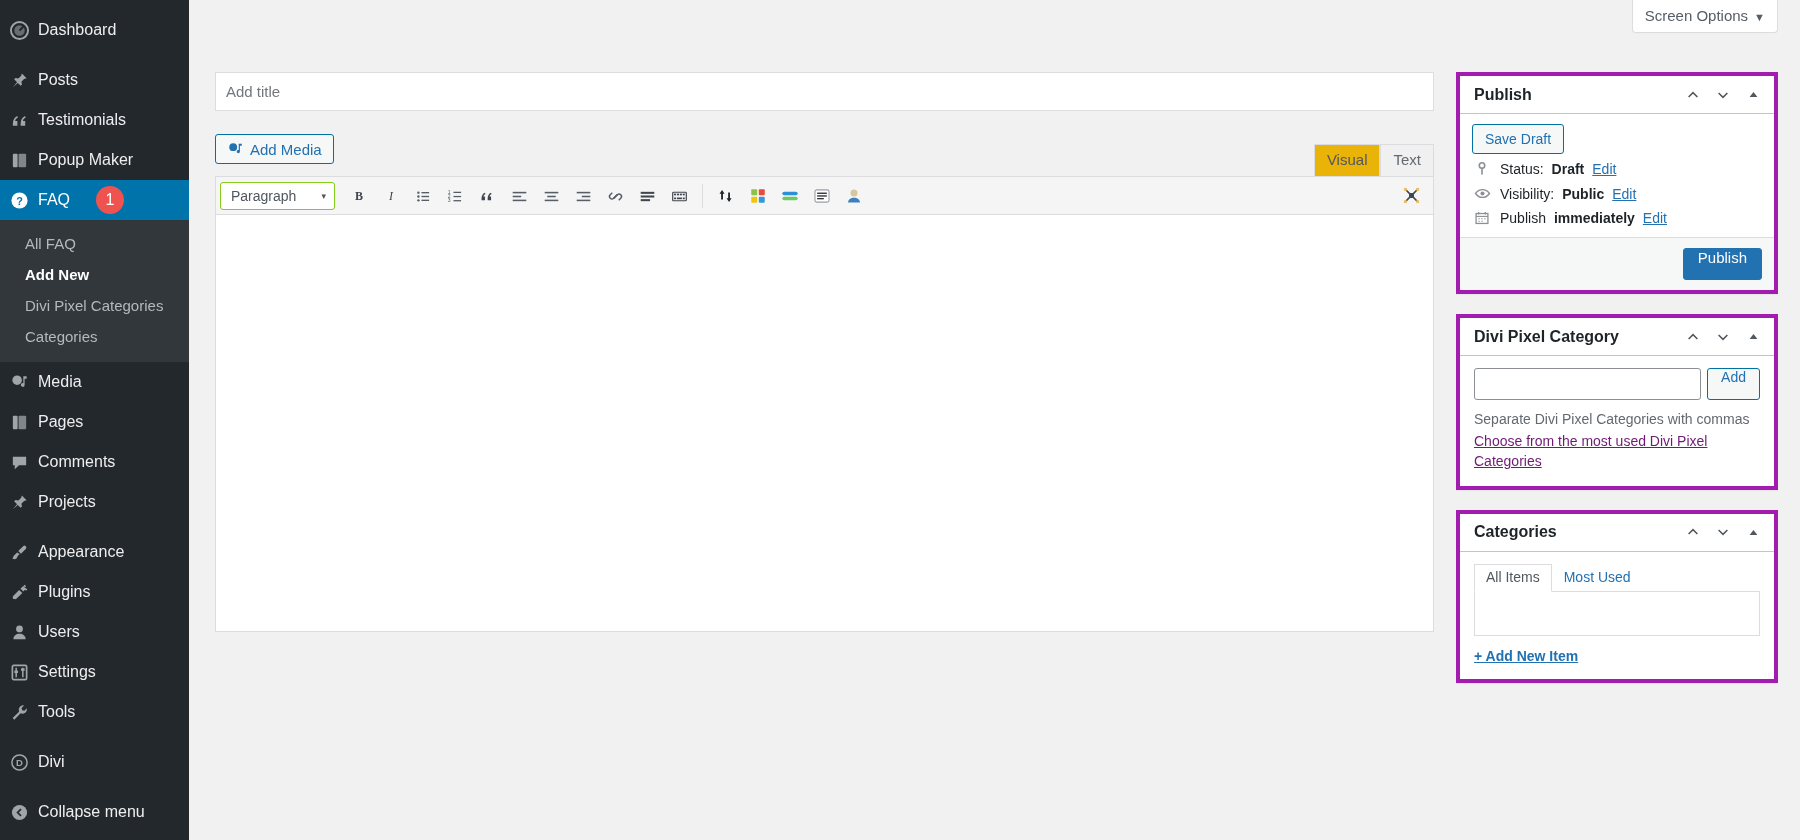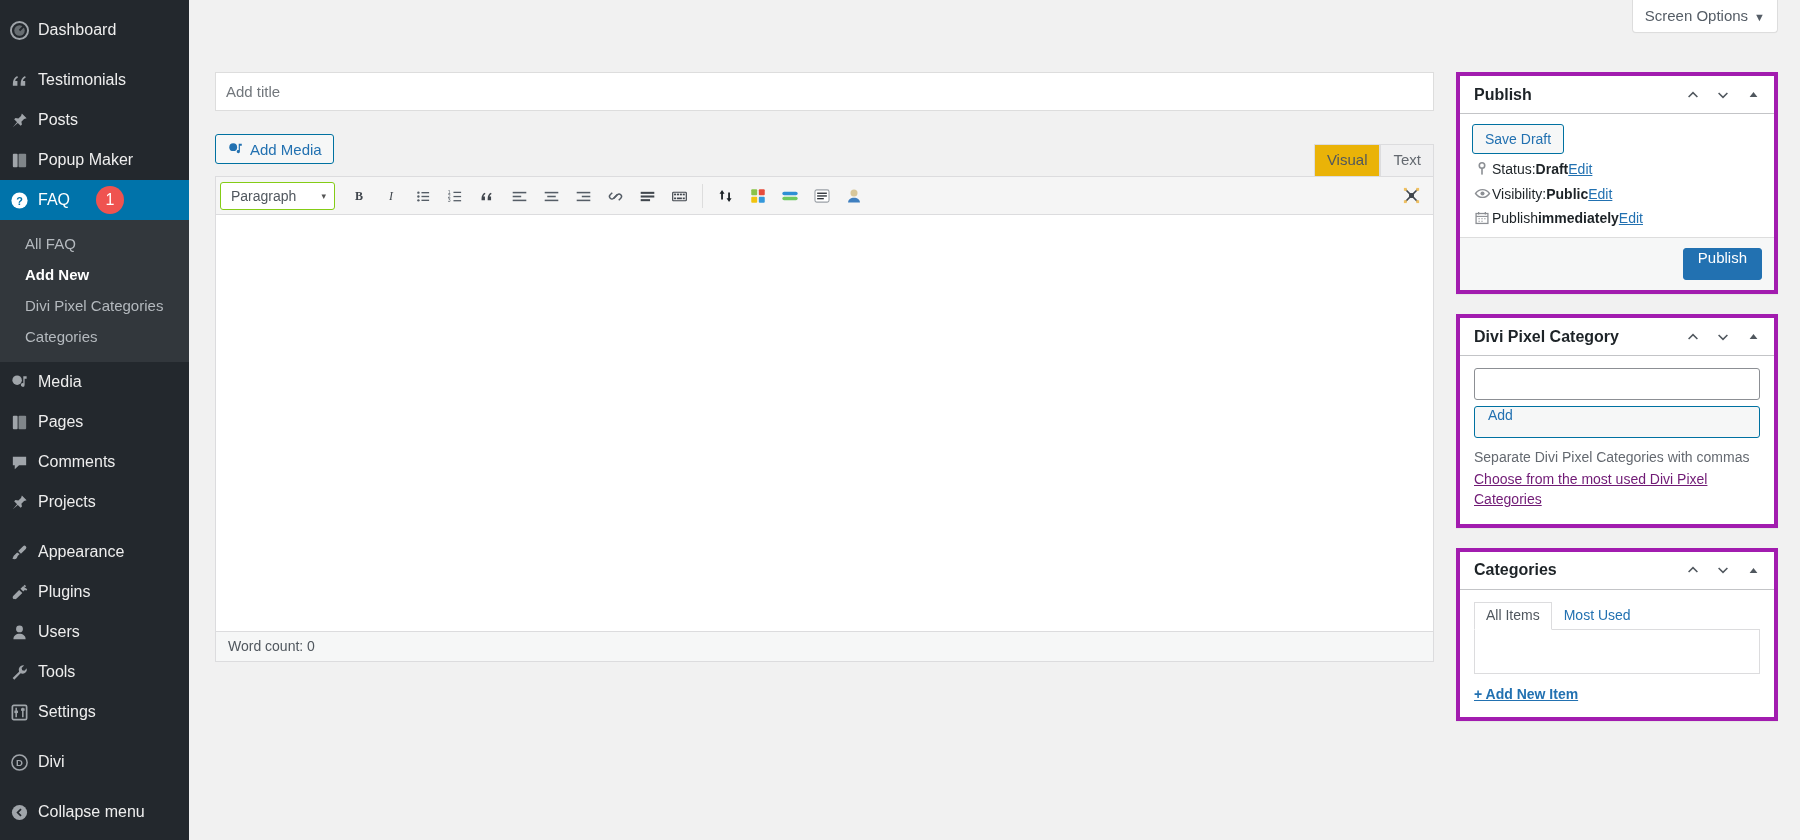--- a/index.html
+++ b/index.html
@@ -284,20 +284,21 @@
     height: 30px;
     line-height: 28px;
     font-size: 14px;
     cursor: pointer;
   }
   .misc-pub {
     display: flex; align-items: center;
     padding: 7px 0 1px 0;
     font-size: 14px;
     color: #1d2327;
+    gap: 8px;
   }
   .misc-pub .mp-icon {
     width: 20px; flex: 0 0 20px;
     color: #8c8f94;
     display: flex; align-items: center; justify-content: center;
   }
   .misc-pub b { font-weight: bold; }
   .edit-link {
     color: #2271b1;
     text-decoration: underline;
@@ -313,21 +314,21 @@
     border: 1px solid #2271b1;
     color: #fff;
     border-radius: 3px;
     padding: 0 14px;
     height: 32px;
     font-size: 15px;
     cursor: pointer;
   }
 
   
-  .tag-row { display: flex; gap: 6px; flex-direction: column; }
+  .tag-row { display: flex; gap: 6px; }
   .tag-input {
     flex: 1 1 auto;
     height: 32px;
     border: 1px solid #8c8f94;
     background: #fff;
     padding: 0 8px;
     font-size: 14px;
     font-family: "Liberation Sans", sans-serif;
     border-radius: 3px;
     outline: none;
@@ -411,33 +412,33 @@
         </svg>
     </span>
     <span class="mi-label">Dashboard</span>
   </div>
 
   <div class="menu-sep"></div>
 
   <div class="menu-item">
     <span class="mi-icon">
       <svg width="19" height="19" viewBox="0 0 20 20" fill="currentColor">
+          <path d="M12.5 2.5 17.5 7.5 14.8 8.4 12 11.2 12.6 14.2 11.2 15.6 7.4 11.8 3 17 8.2 12.6 4.4 8.8 5.8 7.4 8.8 8 11.6 5.2z"></path>
+        </svg>
+    </span>
+    <span class="mi-label">Posts</span>
+  </div>
+
+  <div class="menu-item">
+    <span class="mi-icon">
+      <svg width="19" height="19" viewBox="0 0 20 20" fill="currentColor">
           <path d="M3 13.5c0-4 1.6-7 4.6-8.2l.8 1.6C6.6 7.8 5.7 9 5.5 10.4h2.3v5.1H3v-2zM11.2 13.5c0-4 1.6-7 4.6-8.2l.8 1.6c-1.8.9-2.7 2.1-2.9 3.5h2.3v5.1h-4.8v-2z"></path>
         </svg>
     </span>
     <span class="mi-label">Testimonials</span>
-  </div>
-
-  <div class="menu-item">
-    <span class="mi-icon">
-      <svg width="19" height="19" viewBox="0 0 20 20" fill="currentColor">
-          <path d="M12.5 2.5 17.5 7.5 14.8 8.4 12 11.2 12.6 14.2 11.2 15.6 7.4 11.8 3 17 8.2 12.6 4.4 8.8 5.8 7.4 8.8 8 11.6 5.2z"></path>
-        </svg>
-    </span>
-    <span class="mi-label">Posts</span>
   </div>
 
   <div class="menu-item">
     <span class="mi-icon">
       <svg width="19" height="19" viewBox="0 0 20 20" fill="currentColor">
           <rect x="3" y="3" width="5" height="14" rx="1"></rect>
           <rect x="9" y="3" width="8" height="14" rx="1" opacity=".75"></rect>
         </svg>
     </span>
     <span class="mi-label">Popup Maker</span>
@@ -526,36 +527,36 @@
           <circle cx="10" cy="6.2" r="3.6"></circle>
           <path d="M3.6 17c0-3.6 2.9-5.6 6.4-5.6s6.4 2 6.4 5.6z"></path>
         </svg>
     </span>
     <span class="mi-label">Users</span>
   </div>
 
   <div class="menu-item">
     <span class="mi-icon">
       <svg width="19" height="19" viewBox="0 0 20 20" fill="currentColor">
-          <path d="M14.8 2.6a4.8 4.8 0 0 0-5.3 6.6L2.8 15.9l1.7 1.7 6.7-6.7a4.8 4.8 0 0 0 6.5-5.4l-2.6 2.6-2.3-.6-.6-2.3z"></path>
-        </svg>
-    </span>
-    <span class="mi-label">Tools</span>
-  </div>
-
-  <div class="menu-item">
-    <span class="mi-icon">
-      <svg width="19" height="19" viewBox="0 0 20 20" fill="currentColor">
           <rect x="2.5" y="2.5" width="15" height="15" rx="1.5" fill="none" stroke="currentColor" stroke-width="1.8"></rect>
           <path d="M6.5 5v10M13.5 5v10" stroke="currentColor" stroke-width="1.6"></path>
           <rect x="4.6" y="8" width="3.8" height="2.6" fill="currentColor"></rect>
           <rect x="11.6" y="5.6" width="3.8" height="2.6" fill="currentColor"></rect>
         </svg>
     </span>
     <span class="mi-label">Settings</span>
+  </div>
+
+  <div class="menu-item">
+    <span class="mi-icon">
+      <svg width="19" height="19" viewBox="0 0 20 20" fill="currentColor">
+          <path d="M14.8 2.6a4.8 4.8 0 0 0-5.3 6.6L2.8 15.9l1.7 1.7 6.7-6.7a4.8 4.8 0 0 0 6.5-5.4l-2.6 2.6-2.3-.6-.6-2.3z"></path>
+        </svg>
+    </span>
+    <span class="mi-label">Tools</span>
   </div>
 
   <div class="menu-sep"></div>
 
   <div class="menu-item">
     <span class="mi-icon">
       <svg width="19" height="19" viewBox="0 0 20 20">
           <circle cx="10" cy="10" r="8" fill="none" stroke="currentColor" stroke-width="1.6"></circle>
           <text x="10" y="14" text-anchor="middle" font-size="10" font-weight="bold" fill="currentColor" font-family="Liberation Sans, sans-serif">D</text>
         </svg>
@@ -750,21 +751,20 @@
                     <rect x="15" y="2" width="3" height="3" fill="#f0c060" stroke="none"></rect>
                     <rect x="2" y="15" width="3" height="3" fill="#f0c060" stroke="none"></rect>
                     <rect x="15" y="15" width="3" height="3" fill="#f0c060" stroke="none"></rect>
                   </svg>
                 </div>
               </div>
 
               <div id="content-editor-area"></div>
             </div>
 
-            <div id="post-status-info">Word count: 0</div>
           </div>
 
         </div>
       </div>
 
       <div id="postbox-container-1">
 
         <div class="postbox">
           <div class="postbox-header">
             <span class="postbox-title">Publish</span>

